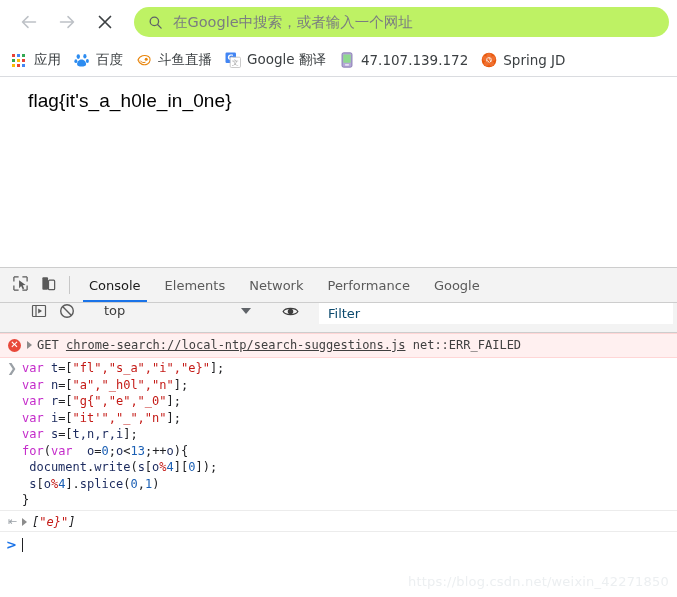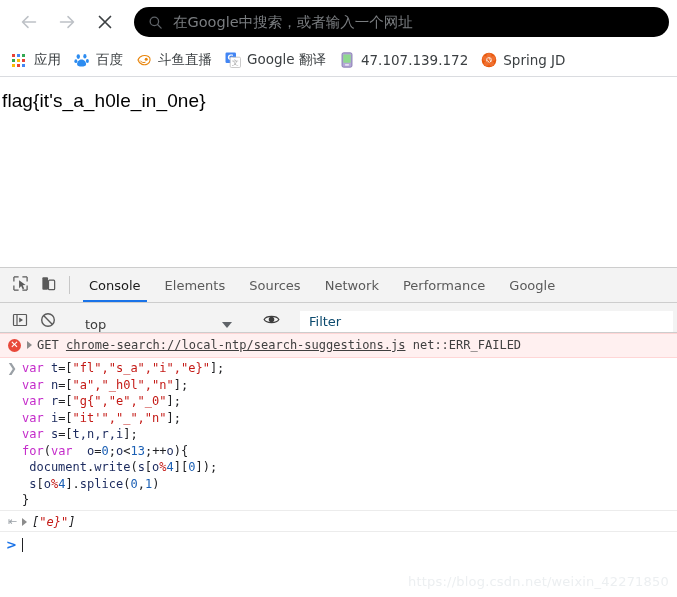--- a/index.html
+++ b/index.html
@@ -36,21 +36,21 @@
     align-items: center;
     justify-content: center;
     flex: 0 0 auto;
     margin-right: 8px;
   }
   .nav-btn svg { display: block; }
 
   #omnibox {
     flex: 1 1 auto;
     height: 30px;
-    background: #000000;
+    background: #bef264;
     border-radius: 16px;
     display: flex;
     align-items: center;
     padding: 0 14px;
     margin-left: 6px;
     margin-right: 8px;
     box-sizing: border-box;
     overflow: hidden;
   }
   #omnibox .mag {
@@ -106,21 +106,21 @@
     width: 13px;
     height: 13px;
     margin-top: 2px;
   }
   .ico-apps i { display:block; width:3px; height:3px; }
 
   
   #page-content {
     height: 189px;
     background: #ffffff;
-    padding: 12px 0 0 2px;
+    padding: 12px 0 0 28px;
     box-sizing: border-box;
     overflow: hidden;
   }
   #flag-text {
     font-family: "Liberation Sans", sans-serif;
     font-size: 19px;
     color: #000000;
     letter-spacing: 0.1px;
   }
 
@@ -177,23 +177,24 @@
     left: 6px; right: 6px; bottom: 0;
     height: 2px;
     background: #1a73e8;
   }
 
   #dt-console-toolbar {
     height: 29px;
     background: #f3f3f3;
     border-bottom: 1px solid #cdcdcd;
     display: flex;
-    align-items: flex-end;
+    align-items: flex-start;
     flex: 0 0 auto;
     overflow: hidden;
+    padding-left: 19px;
   }
   #ctx-select {
     display: flex;
     align-items: center;
     width: 165px;
     flex: 0 0 auto;
     font-size: 13px;
     color: #3c3c3c;
     font-family: "DejaVu Sans", sans-serif;
     padding-left: 8px;
@@ -508,23 +509,20 @@
 
     <div class="dt-sep"></div>
 
     <div class="dt-tab active">
       <span>Console</span>
     </div>
     <div class="dt-tab">
       <span>Elements</span>
     </div>
     <div class="dt-tab">
-      <span>Sources</span>
-    </div>
-    <div class="dt-tab">
       <span>Network</span>
     </div>
     <div class="dt-tab">
       <span>Performance</span>
     </div>
     <div class="dt-tab">
       <span>Google</span>
     </div>
   </div>
 

